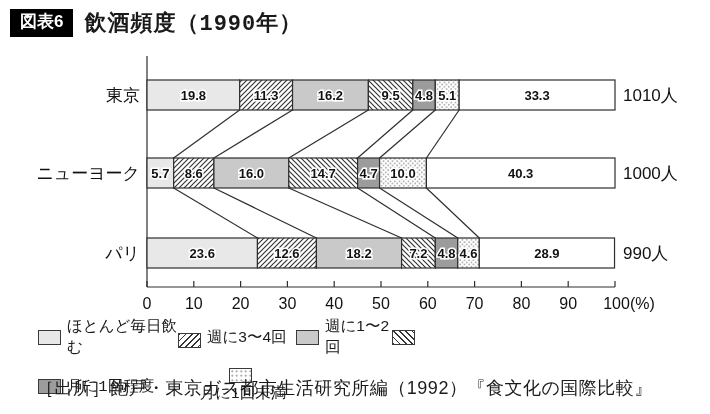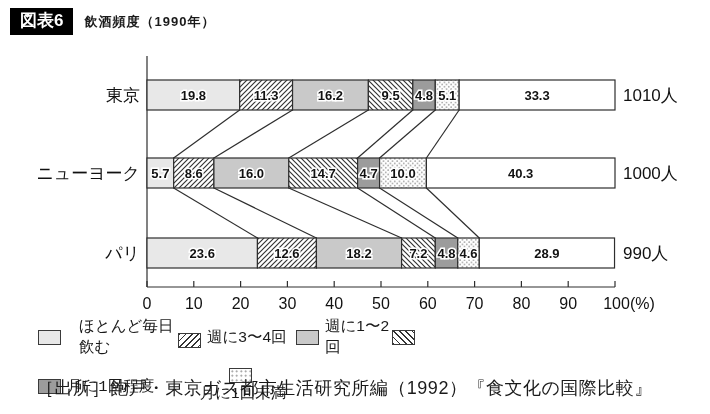--- a/index.html
+++ b/index.html
@@ -6,33 +6,33 @@
     --light:#e8e8e8; --mid:#c9c9c9; --dark:#9c9c9c;
     --hatch:#333333; --dot:#909090; --line:#2e2e2e;
   }
   html,body{margin:0;padding:0;background:#fff;}
   .page{
     position:relative; width:710px; height:414px; background:#ffffff;
     font-family:"Liberation Sans","DejaVu Sans",sans-serif; color:#1a1a1a; overflow:hidden;
   }
   .header{position:absolute; top:8px; left:10px; display:flex; align-items:center; gap:11px;}
   .fig-tag{background:#000; color:#fff; font-weight:bold; font-size:17px; padding:3px 10px 4px 10px; line-height:1.2;}
-  .fig-title{font-size:13px; font-weight:bold; letter-spacing:1px;}
+  .fig-title{font-size:22px; font-weight:bold; letter-spacing:1px;font-family:Liberation Mono, monospace;}
   #chart-svg{position:absolute; top:52px; left:0;}
   #chart-svg .ln{stroke:var(--line); stroke-width:1.2; fill:none;}
   #chart-svg .seg{stroke:var(--line); stroke-width:1.2;}
   #chart-svg text{font-family:"Liberation Sans","DejaVu Sans",sans-serif; fill:#111;}
   #chart-svg .rowlab{font-size:17px;}
   #chart-svg .count{font-size:17px;}
   #chart-svg .tick{font-size:16px;}
   #chart-svg .val{font-size:13px; font-weight:600; paint-order:stroke; stroke:#fff; stroke-width:3px; fill:#111;}
   .legend{position:absolute; left:38px; top:316px; font-size:15.5px;}
   .legend-row{display:flex; align-items:center; margin-bottom:10px;}
   .legend-item{display:flex; align-items:center;}
-  .legend-row:nth-child(1) .legend-item:nth-child(1){width:140px;gap:12px;}
+  .legend-row:nth-child(1) .legend-item:nth-child(1){width:140px;}
   .legend-row:nth-child(1) .legend-item:nth-child(2){width:118px;align-items:flex-end;}
   .legend-row:nth-child(1) .legend-item:nth-child(3){width:96px;}
   .legend-row:nth-child(2) .legend-item:nth-child(1){width:152px;font-family:Liberation Mono, monospace;}
   .legend-row:nth-child(2) .legend-item:nth-child(2){width:106px;flex-direction:column;}
   .sw{width:21px; height:13px; border:1.4px solid #3a3a3a; margin-right:6px; flex:none; background:#fff;}
   .sw-light-gray{background:var(--light);}
   .sw-hatch-forward{background:repeating-linear-gradient(135deg,var(--hatch) 0 1.1px,#fff 1.1px 4.4px);}
   .sw-mid-gray{background:var(--mid);}
   .sw-hatch-backward{background:repeating-linear-gradient(45deg,var(--hatch) 0 1.1px,#fff 1.1px 4.4px);}
   .sw-dark-gray{background:var(--dark);}

